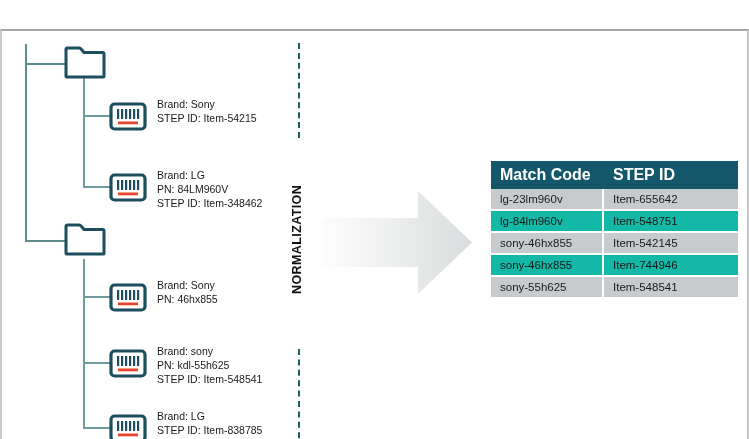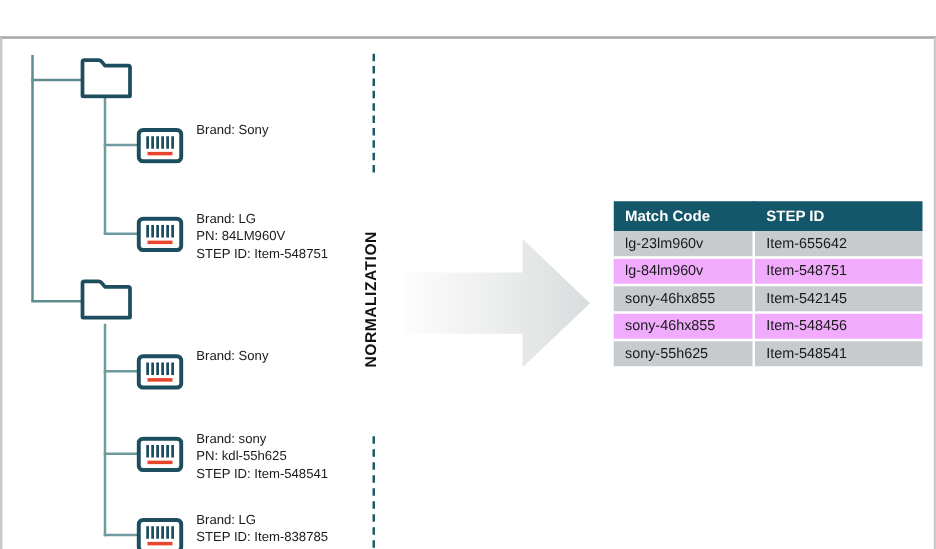--- a/index.html
+++ b/index.html
@@ -108,36 +108,36 @@
     border-collapse: collapse;
     font-size: 11.5px;
     font-family: "Liberation Sans", sans-serif;
   }
   .result-table th {
     background: #14566a;
     color: #ffffff;
     font-weight: bold;
     text-align: left;
     padding: 5px 8px 5px 9px;
-    font-size: 12px;
+    font-size: 16px;
     border: none;
   }
   .result-table td {
     padding: 4px 8px 4px 9px;
     color: #1a1a1a;
     font-size: 11.5px;
     border: none;
     border-bottom: 2px solid #ffffff;
   }
   .result-table td.col-match { width: 94px; }
   .result-table td.col-step  { width: 117px; }
   .result-table th.col-match { width: 94px; }
   .result-table th.col-step  { width: 117px; }
   .result-table tr.odd td  { background: #c7cbcd; }
-  .result-table tr.even td { background: #f0abfc; }
+  .result-table tr.even td { background: #14b8a6; }
   .result-table td.col-match { border-right: 2px solid #ffffff; }
   .result-table th.col-match { border-right: 2px solid #14566a; }
 </style>
 </head>
 <body>
 
 <div id="canvas">
 
   <div class="vline" style="left:23px; top:13px; height:197px;"></div>
   <div class="hline" style="left:23px; top:32px; width:42px;"></div>
@@ -234,30 +234,32 @@
         <rect x="20" y="7" width="2.2" height="10"></rect>
         <rect x="24" y="7" width="2.2" height="10"></rect>
         <rect x="28" y="7" width="2.2" height="10"></rect>
       </g>
       <rect x="9" y="19.5" width="20" height="2.8" fill="#e8452c"></rect>
     </svg>
   </div>
 
   <div class="item-text" style="left:155px; top:66px;">
     <div>Brand: Sony</div>
+    <div>STEP ID: Item-54215</div>
   </div>
 
   <div class="item-text" style="left:155px; top:137px;">
     <div>Brand: LG</div>
     <div>PN: 84LM960V</div>
-    <div>STEP ID: Item-548751</div>
+    <div>STEP ID: Item-348462</div>
   </div>
 
   <div class="item-text" style="left:155px; top:247px;">
     <div>Brand: Sony</div>
+    <div>PN: 46hx855</div>
   </div>
 
   <div class="item-text" style="left:155px; top:313px;">
     <div>Brand: sony</div>
     <div>PN: kdl-55h625</div>
     <div>STEP ID: Item-548541</div>
   </div>
 
   <div class="item-text" style="left:155px; top:378px;">
     <div>Brand: LG</div>
@@ -297,21 +299,21 @@
       <tr class="even">
         <td class="col-match">lg-84lm960v</td>
         <td class="col-step">Item-548751</td>
       </tr>
       <tr class="odd">
         <td class="col-match">sony-46hx855</td>
         <td class="col-step">Item-542145</td>
       </tr>
       <tr class="even">
         <td class="col-match">sony-46hx855</td>
-        <td class="col-step">Item-548456</td>
+        <td class="col-step">Item-744946</td>
       </tr>
       <tr class="odd">
         <td class="col-match">sony-55h625</td>
         <td class="col-step">Item-548541</td>
       </tr>
     </tbody>
   </table>
 
 </div>
 

